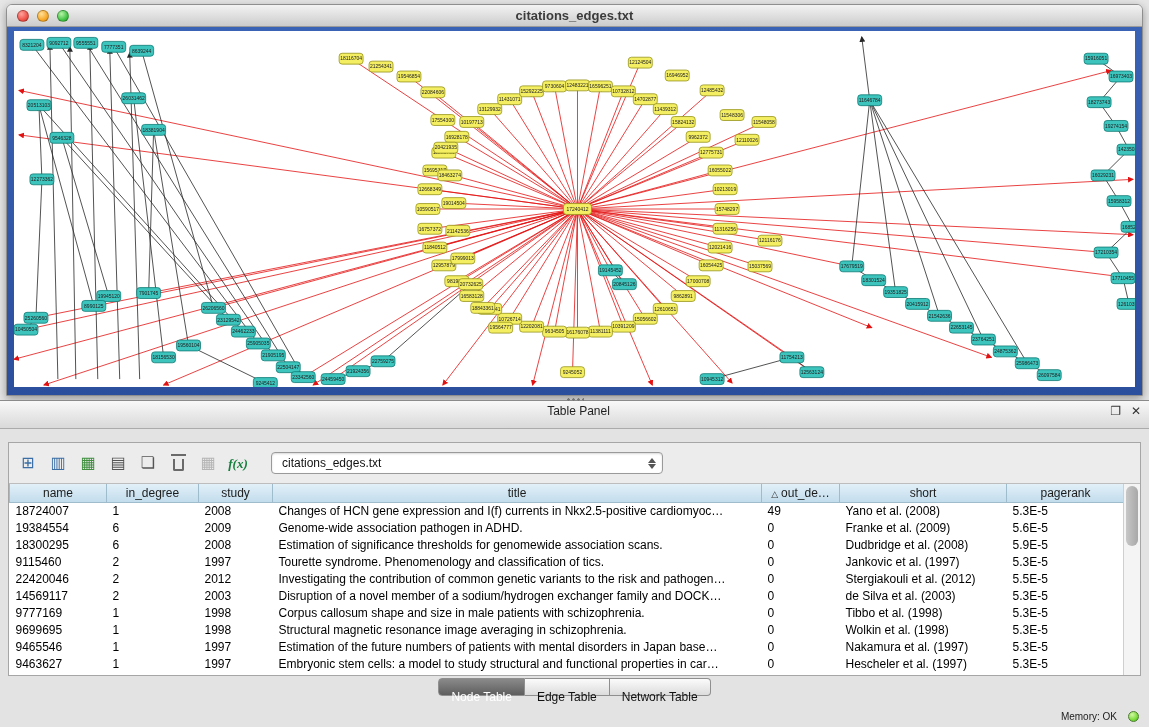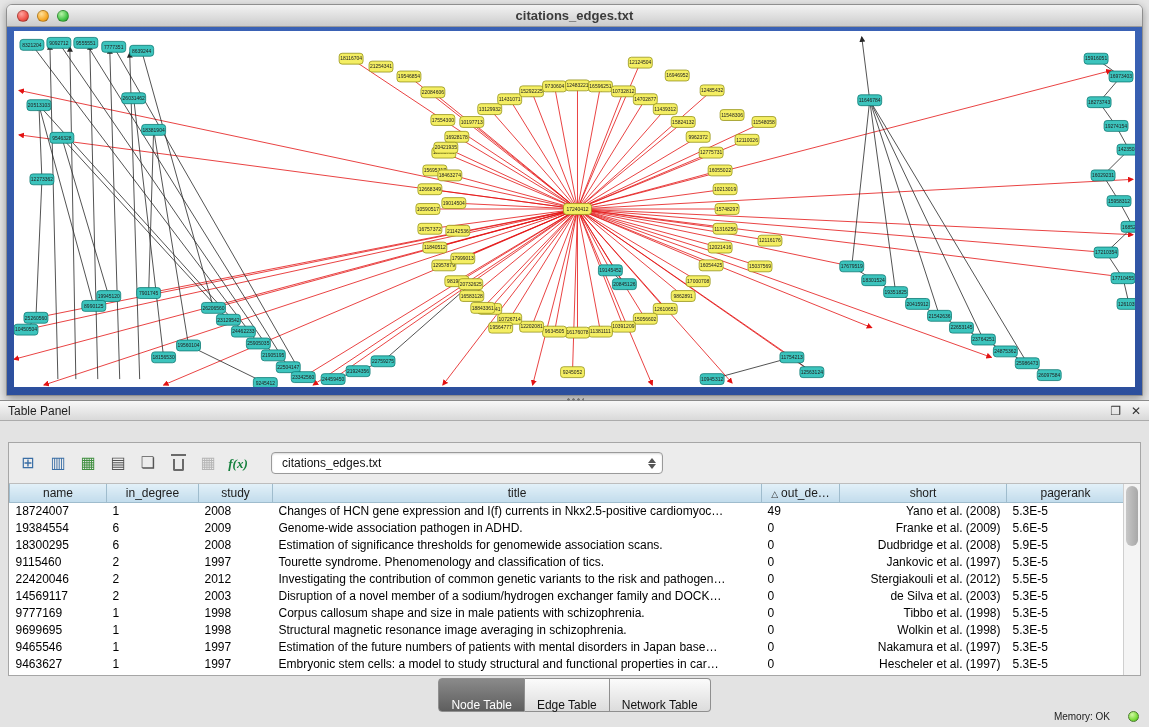--- a/index.html
+++ b/index.html
@@ -19,22 +19,22 @@
   .light.green { background:radial-gradient(circle at 35% 30%, #b8f3a8, #3ec142 65%, #2c9a33); }
   .win-title { text-align:center; font-size:13px; font-weight:bold; line-height:22px; color:#3b3b3b; }
   .net-frame { position:absolute; left:0; right:0; top:22px; bottom:0;
     background:linear-gradient(#3a62b5,#2c4f9d); }
   .canvas { position:absolute; left:7px; right:7px; top:4px; bottom:8px; background:#ffffff; overflow:hidden; }
   .canvas svg { width:100%; height:100%; display:block; }
 
   
   .table-panel { position:absolute; left:0; top:400px; width:1149px; height:327px; background:#e3e3e3;
     border-top:1px solid #8a8a8a; }
-  .panel-header { height:20px; background:linear-gradient(#f8f8f8,#d9d9d9); border-bottom:1px solid #ababab;
-    font-size:12px; line-height:20px; padding-left:8px; color:#1e1e1e; position:relative; }
+  .panel-header { height:28px; background:linear-gradient(#f8f8f8,#d9d9d9); border-bottom:1px solid #ababab;
+    font-size:12px; line-height:20px; padding-left:8px; color:#1e1e1e; position:relative;text-align:center; }
   .grip { position:absolute; left:50%; top:-4px; width:18px; height:5px; margin-left:-9px; cursor:row-resize;
     background:radial-gradient(circle, #777 1px, transparent 1.5px); background-size:5px 5px; }
   .ph-icons { position:absolute; right:8px; top:0; height:20px; display:flex; align-items:center; gap:10px; }
   .ph-icons span { font-size:12px; color:#333; cursor:pointer; line-height:1; }
 
   .panel-body { position:absolute; left:8px; top:41px; width:1133px; height:234px; background:#ececec;
     border:1px solid #a6a6a6; display:flex; flex-direction:column; }
   .toolbar { height:40px; display:flex; align-items:center; padding:0 6px; gap:4px; }
   .tbtn { width:26px; height:24px; background:transparent; border:none; display:flex; align-items:center;
     justify-content:center; cursor:pointer; }
@@ -56,34 +56,34 @@
   .combo-arrows i.up { border-bottom:5px solid #555; }
   .combo-arrows i.dn { border-top:5px solid #555; }
 
   .table-region { flex:1; background:#ffffff; border-top:1px solid #bdbdbd; position:relative; overflow:hidden; }
   table.data { border-collapse:collapse; table-layout:fixed; width:1115px; font-size:12px; }
   table.data th { height:18px; background:linear-gradient(#e2f0f8,#c2dcec); border:1px solid #9fbccd;
     border-top:none; font-weight:normal; color:#1c1c1c; text-align:center; overflow:hidden; white-space:nowrap;
     cursor:pointer;margin-top:39px; }
   table.data th .sort { font-size:9px; color:#333; margin-right:3px; }
   table.data td { height:17px; padding:0 6px; color:#000; overflow:hidden; white-space:nowrap; cursor:default; }
-  table.data td.c-short { text-align:right; }
+  table.data td.c-short { text-align:left; }
   .vscroll { position:absolute; right:0; top:0; bottom:0; width:17px; background:#f4f4f4; border-left:1px solid #cfcfcf; }
   .vscroll .thumb { position:absolute; left:2px; right:2px; top:2px; height:60px; border-radius:7px;
     background:linear-gradient(90deg,#c7c7c7,#a8a8a8); }
 
   .tabs-row { position:absolute; left:0; top:277px; width:100%; text-align:center; }
   .tabs { display:inline-flex; }
-  .tab { font-size:12px; line-height:20px; height:18px; padding:16px 12px; border:1px solid #8f8f8f;
+  .tab { font-size:12px; line-height:20px; height:18px; padding:8px 12px; border:1px solid #8f8f8f;
     border-left:none; background:linear-gradient(#fbfbfb,#dcdcdc); color:#111; cursor:pointer; }
   .tab:first-child { border-left:1px solid #8f8f8f; border-radius:4px 0 0 4px; }
   .tab:last-child { border-radius:0 4px 4px 0; }
   .tab.selected { background:linear-gradient(#8a8a8a,#5e5e5e); color:#ffffff; }
 
-  .statusbar { position:absolute; right:10px; bottom:5px; display:flex; align-items:flex-start; gap:18px; }
+  .statusbar { position:absolute; right:10px; bottom:5px; display:flex; align-items:flex-start; gap:11px; }
   .statusbar .mem-label { font-size:10px; color:#222; }
   .mem-dot { width:11px; height:11px; border-radius:50%; border:1px solid #4d7d2f;
     background:radial-gradient(circle at 35% 30%, #d2f7a6, #7ddd3c 60%, #3fae1d); }
 </style>
 </head>
 <body>
 
 <div class="stage">
 
   <div class="net-window">

